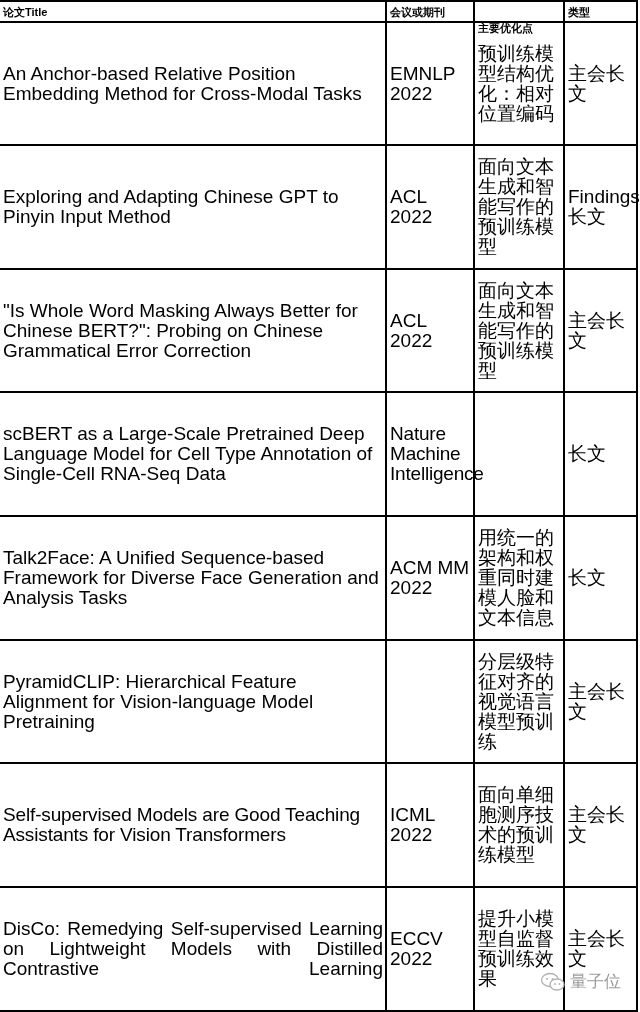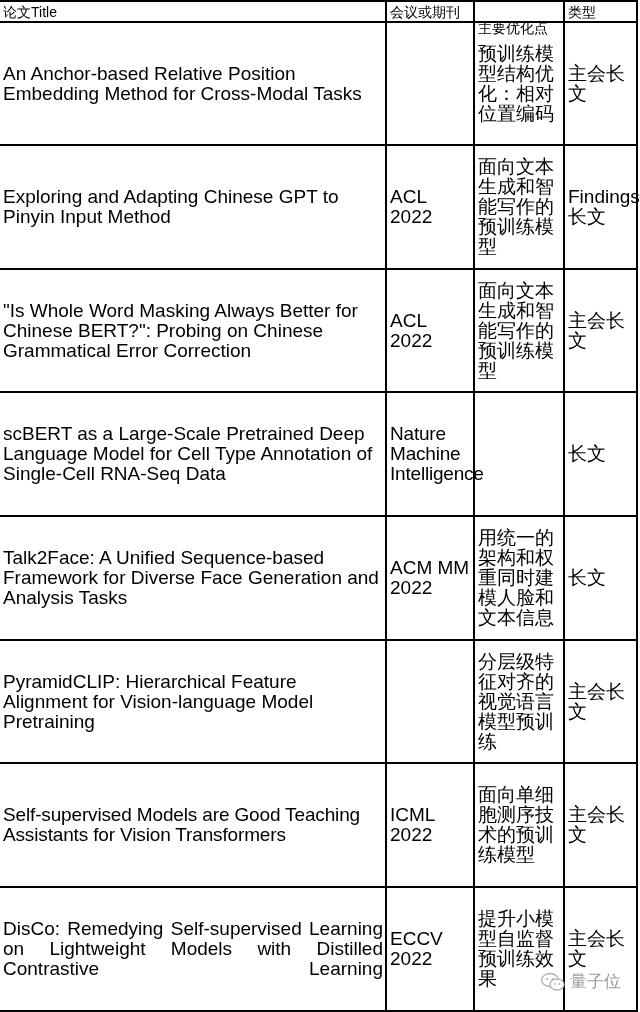--- a/index.html
+++ b/index.html
@@ -3,21 +3,21 @@
 <meta charset="utf-8">
 <style>
   html, body { margin:0; padding:0; background:#ffffff; }
   body { width:640px; height:1012px; position:relative; overflow:hidden;
          font-family:"Liberation Sans", "DejaVu Sans", sans-serif; color:#000; }
   .table { position:absolute; left:0; top:0; width:640px; height:1012px; }
   .hline { position:absolute; left:0; width:638px; height:2px; background:#000; }
   .vline { position:absolute; top:0; width:2px; height:1012px; background:#000; }
   .cell { position:absolute; display:flex; align-items:center; box-sizing:border-box;
           font-size:19px; line-height:20px; padding-left:3px; padding-right:2px; }
-  .hdr { font-weight:normal; font-size:14px; }
+  .hdr { font-weight:bold; font-size:11px; }
   .just { text-align:justify; text-align-last:justify; }
   .watermark { position:absolute; left:540px; top:970px; display:flex; align-items:center;
                color:#9a9a9a; font-size:17px;justify-content:flex-end; }
   .watermark svg { margin-right:4px; }
 </style>
 </head>
 <body>
 
 <div class="table">
 
@@ -36,20 +36,21 @@
   <div class="vline" style="left:473px"></div>
   <div class="vline" style="left:563px"></div>
   <div class="vline" style="left:636px"></div>
 
   <div class="cell hdr" style="left:0;top:2px;width:385px;height:19px">论文Title</div>
   <div class="cell hdr" style="left:387px;top:2px;width:86px;height:19px">会议或期刊</div>
   <div class="cell hdr" style="left:475px;top:18px;width:88px;height:19px">主要优化点</div>
   <div class="cell hdr" style="left:565px;top:2px;width:71px;height:19px">类型</div>
 
   <div class="cell" style="left:0;top:23px;width:385px;height:121px">An Anchor-based Relative Position Embedding Method for Cross-Modal Tasks</div>
+  <div class="cell" style="left:387px;top:23px;width:86px;height:121px">EMNLP 2022</div>
   <div class="cell" style="left:475px;top:23px;width:88px;height:121px">预训练模型结构优化：相对位置编码</div>
   <div class="cell" style="left:565px;top:23px;width:71px;height:121px">主会长文</div>
 
   <div class="cell" style="left:0;top:146px;width:345px;height:122px">Exploring and Adapting Chinese GPT to Pinyin Input Method</div>
   <div class="cell" style="left:387px;top:146px;width:86px;height:122px">ACL 2022</div>
   <div class="cell" style="left:475px;top:146px;width:88px;height:122px">面向文本生成和智能写作的预训练模型</div>
   <div class="cell" style="left:565px;top:146px;width:71px;height:122px">Findings 长文</div>
 
   <div class="cell" style="left:0;top:270px;width:385px;height:121px">"Is Whole Word Masking Always Better for Chinese BERT?": Probing on Chinese Grammatical Error Correction</div>
   <div class="cell" style="left:387px;top:270px;width:86px;height:121px">ACL 2022</div>

